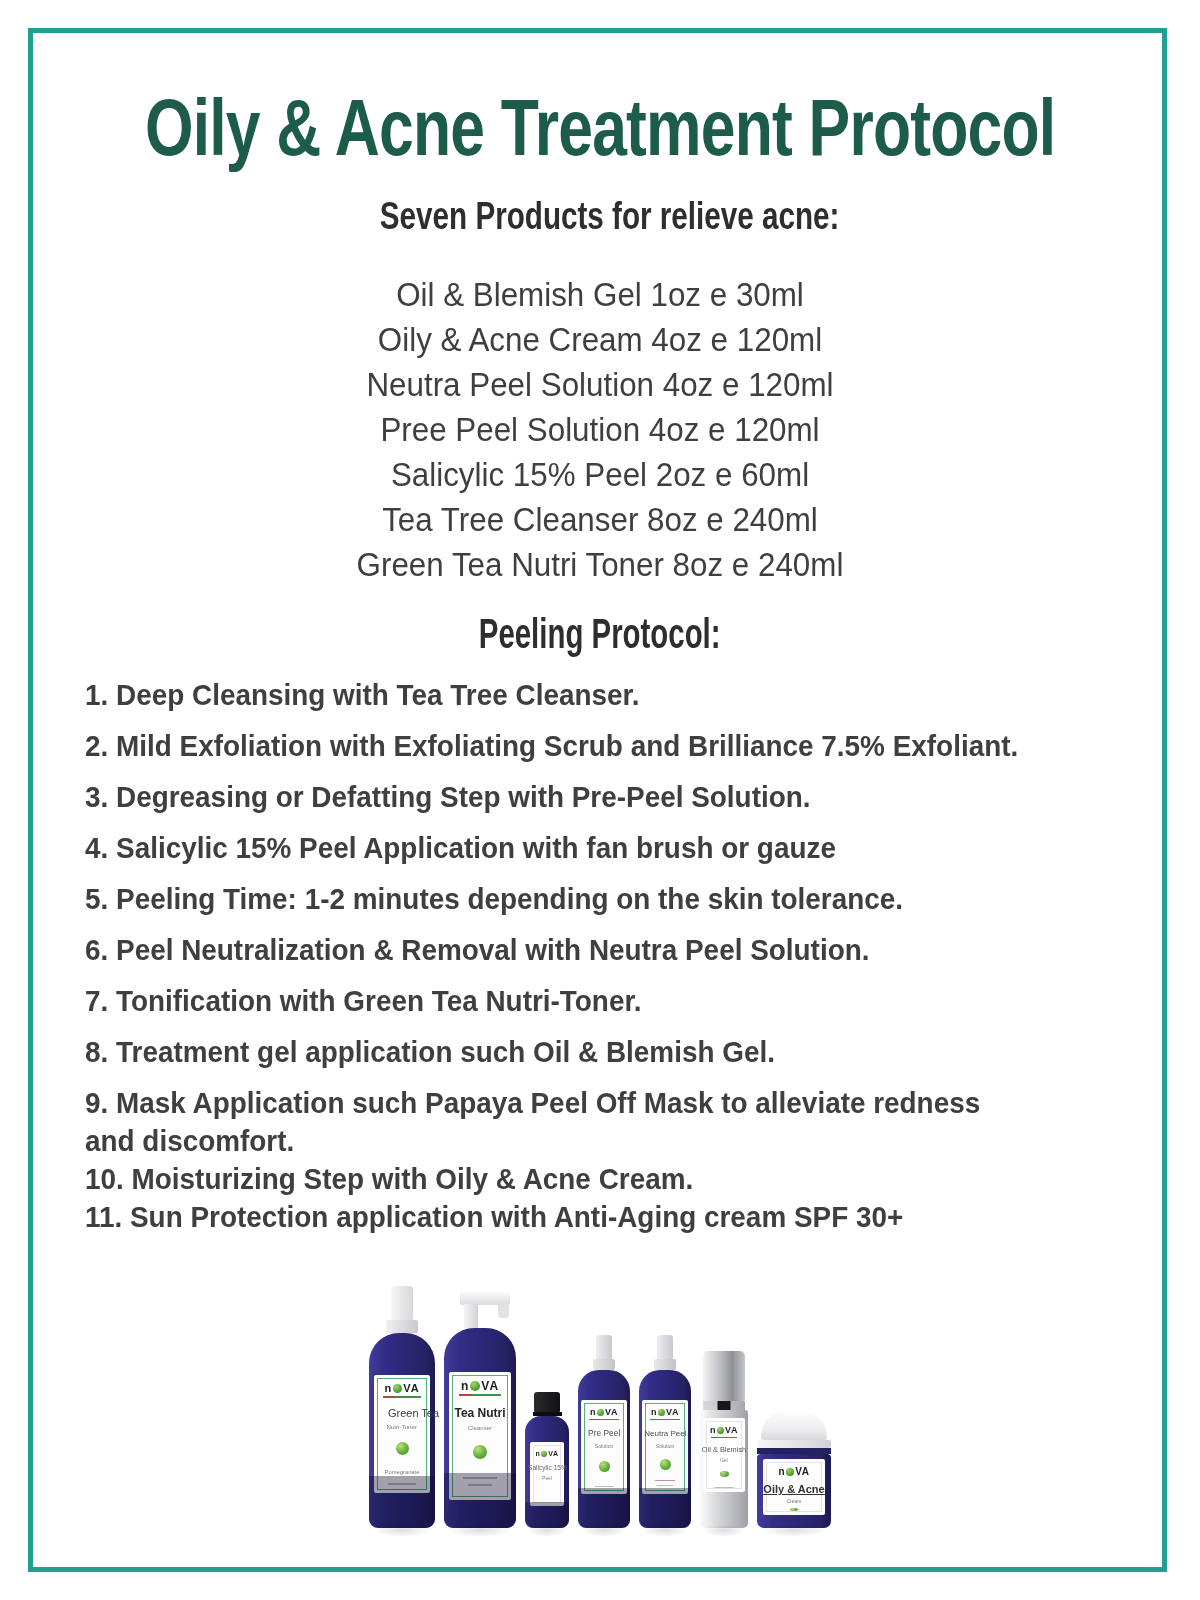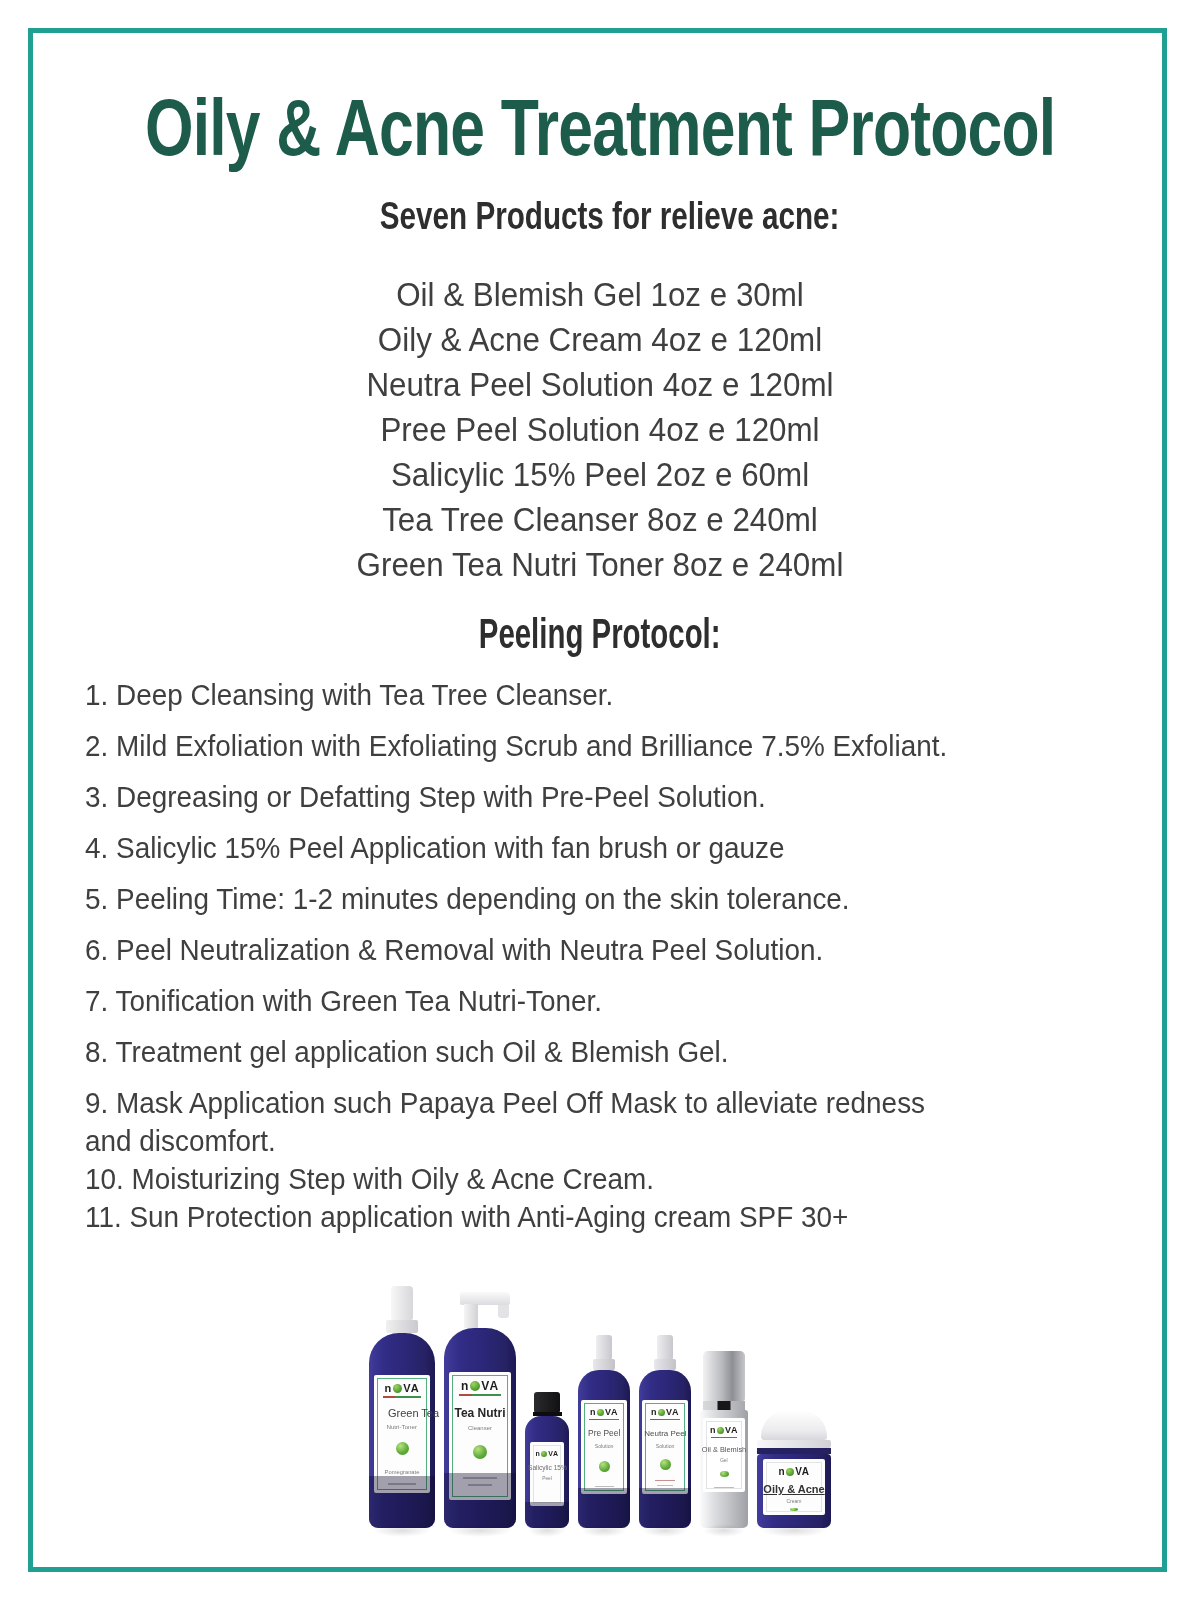--- a/index.html
+++ b/index.html
@@ -12,21 +12,21 @@
   .frame{position:absolute;left:28px;top:28px;width:1139px;height:1544px;border:5px solid var(--frame-teal);}
   .cond{display:inline-block;white-space:pre;}
   .title-wrap{position:absolute;top:88px;left:0;width:1200px;text-align:center;}
   .title-wrap .cond{font-size:79px;font-weight:bold;letter-spacing:-1px;color:var(--title-green);transform:scaleX(0.79);line-height:1;}
   .subtitle-wrap{position:absolute;top:197px;left:10px;width:1200px;text-align:center;}
   .subtitle-wrap .cond{font-size:38px;font-weight:bold;color:var(--ink);transform:scaleX(0.78);line-height:1;}
   .product-list{position:absolute;top:272px;left:0;width:1200px;text-align:center;}
   .product-line{font-size:33px;color:var(--body-ink);line-height:45px;transform:scaleX(0.95);white-space:pre;}
   .heading-wrap{position:absolute;top:613px;left:0;width:1200px;text-align:center;}
   .heading-wrap .cond{font-size:42px;font-weight:bold;color:var(--ink);transform:scaleX(0.70);line-height:1;}
-  .steps{position:absolute;top:676px;left:85px;width:1080px;}
+  .steps{position:absolute;top:676px;left:85px;width:1080px;font-weight:bold;}
   .step-line{font-size:30px;color:var(--body-ink);line-height:38px;margin-bottom:13px;
              transform:scaleX(0.93);transform-origin:0 50%;white-space:pre;}
   .steps .step-line:nth-child(n+9){margin-bottom:0;}
 
   
   .shelf{position:absolute;top:1284px;left:50%;transform:translateX(-50%);height:244px;
          display:flex;align-items:flex-end;gap:9px;}
   .bottle{position:relative;display:flex;flex-direction:column;align-items:center;}
   .bottle::after{content:'';position:absolute;bottom:-9px;left:6%;right:6%;height:13px;
       background:radial-gradient(ellipse at center,rgba(0,0,0,0.13),rgba(0,0,0,0) 70%);}

